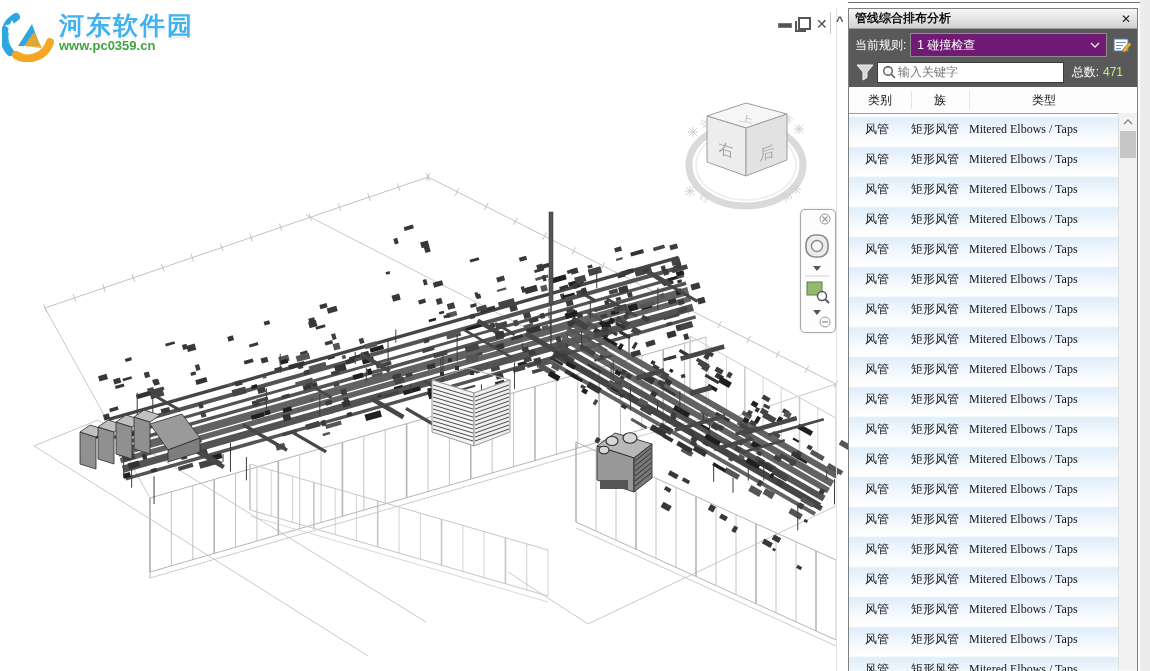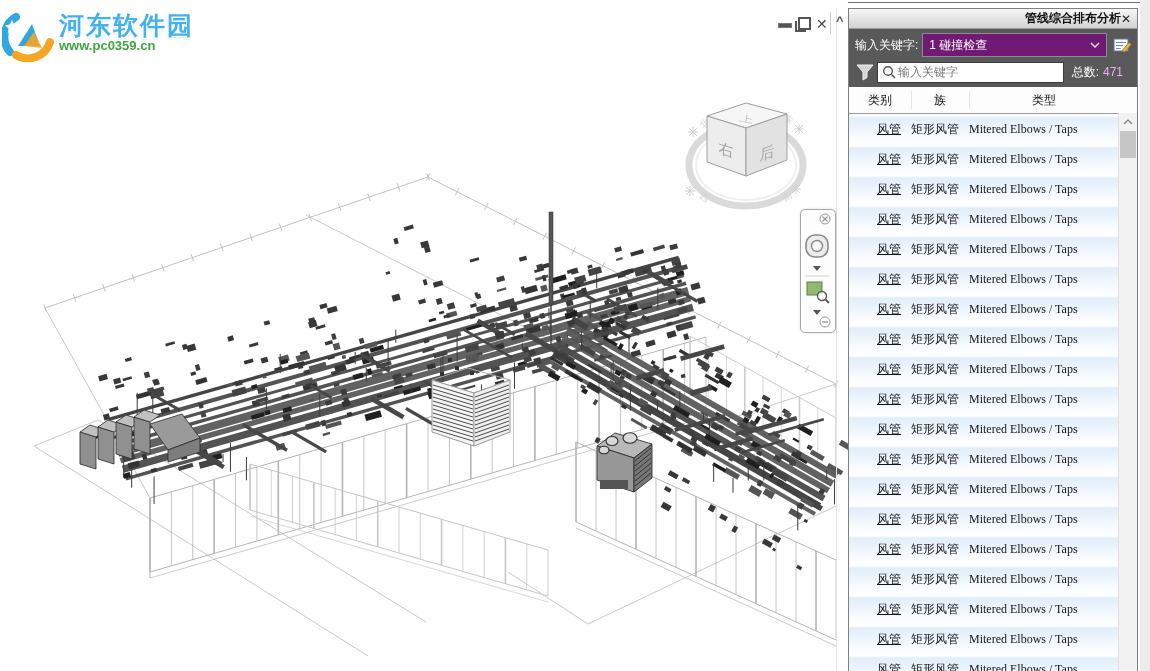--- a/index.html
+++ b/index.html
@@ -29,49 +29,49 @@
   .wc-collapse{position:absolute;left:66px;top:1px;font-size:13px;font-weight:bold;color:#555;}
 
   
   .navbar{position:absolute;left:800px;top:209px;width:34px;height:122px;background:#fdfdfd;
     border:1px solid #a8a8a8;border-radius:5px;box-shadow:0 0 3px rgba(0,0,0,.12);}
 
   
   .panel{position:absolute;left:848px;top:8px;width:290px;height:663px;border:1px solid #7f7f7f;
     background:#fff;box-sizing:border-box;font-size:12px;}
   .panel-header{height:20px;background:linear-gradient(#f7f7f7,#d2d2d2);border-bottom:1px solid #9a9a9a;
-    display:flex;align-items:center;padding:0 6px;box-sizing:border-box;text-align:right;}
+    display:flex;align-items:center;padding:0 6px;box-sizing:border-box;}
   .panel-title{flex:1;font-weight:bold;color:#111;}
   .panel-close{color:#222;font-weight:bold;font-size:12px;cursor:default;}
   .panel-dark{height:58px;background:#595959;box-sizing:border-box;padding:3px 4px 0 4px;color:#fff;}
   .rule-row{display:flex;align-items:center;height:26px;}
   .rule-label{margin-left:2px;margin-right:4px;white-space:nowrap;}
   .rule-select{flex:1;height:24px;background:#701a75;border:1px solid #8d8d8d;display:flex;align-items:center;
     padding:0 6px;color:#fff;box-sizing:border-box;}
   .rule-value{flex:1;}
   .edit-btn{width:22px;height:20px;display:flex;align-items:center;justify-content:center;margin-left:4px;}
   .search-row{display:flex;align-items:center;height:28px;}
   .funnel{width:20px;height:20px;display:flex;align-items:center;justify-content:center;margin:0 2px;}
   .search-box{flex:1;height:21px;background:#fff;border:1px solid #3c3c3c;display:flex;align-items:center;
     padding:0 4px;box-sizing:border-box;}
   .search-box input{flex:1;border:none;outline:none;font-size:12px;color:#333;background:transparent;
     font-family:Liberation Sans, sans-serif;}
   .search-box input::placeholder{color:#777;}
   .total-label{margin:0 4px 0 8px;white-space:nowrap;}
-  .total-value{color:#f0abfc;margin-right:6px;min-width:24px;}
+  .total-value{color:#bef264;margin-right:6px;min-width:24px;}
 
   .thead{height:26px;display:grid;grid-template-columns:62px 58px 1fr;align-items:center;
     padding-right:18px;border-bottom:1px solid #9a9a9a;background:#fdfdfd;position:relative;}
   .thead .th{text-align:center;color:#111;position:relative;}
   .th-sep{position:absolute;top:4px;bottom:4px;width:1px;background:#e3e3e3;}
   .th-underline{border-bottom:1px solid #222;padding-bottom:12px;}
   .tbody{position:relative;height:557px;overflow:hidden;}
   .row{height:30px;display:grid;grid-template-columns:62px 58px 1fr;align-items:center;padding-right:18px;
     background:linear-gradient(#ffffff 0 2px,#e0edfa 4px,#f2f8fe 62%,#ffffff 100%);color:#161616;}
-  .row .c1{padding-left:28px;text-decoration:underline;}
+  .row .c1{padding-left:16px;}
   .row .c3{white-space:nowrap;overflow:hidden;font-family:Liberation Serif, serif;}
 
   .vscroll{position:absolute;right:0;top:104px;bottom:0;width:18px;background:#f2f2f2;border-left:1px solid #e0e0e0;}
   .vs-up{position:absolute;top:0;left:0;width:18px;height:17px;display:flex;align-items:center;justify-content:center;}
   .vs-up svg{display:block;}
   .vs-thumb{position:absolute;top:18px;left:1px;width:16px;height:27px;background:#c6c6c6;}
 
   .right-strip{position:absolute;left:1140px;top:0;width:10px;height:671px;background:#ececec;border-right:1px solid #d7d7d7;}
 
   svg text{font-family:"Liberation Sans","DejaVu Sans",sans-serif;}
@@ -874,21 +874,21 @@
   </div>
 
   <aside class="panel">
     <div class="panel-header">
       <span class="panel-title">管线综合排布分析</span>
       <span class="panel-close">✕</span>
     </div>
 
     <div class="panel-dark">
       <div class="rule-row">
-        <span class="rule-label">输入关键字:</span>
+        <span class="rule-label">当前规则:</span>
         <div class="rule-select">
           <span class="rule-value">1 碰撞检查</span>
           <svg width="10" height="6" viewBox="0 0 10 6">
             <polyline points="1,1 5,5 9,1" fill="none" stroke="#ddd" stroke-width="1.5"></polyline>
           </svg>
         </div>
         <span class="edit-btn">
           <svg width="19" height="17" viewBox="0 0 19 17">
             <rect x="1" y="2" width="14" height="12" fill="#fff" stroke="#5a7aa0"></rect>
             <line x1="3" y1="5.5" x2="13" y2="5.5" stroke="#6b8fc0"></line>

